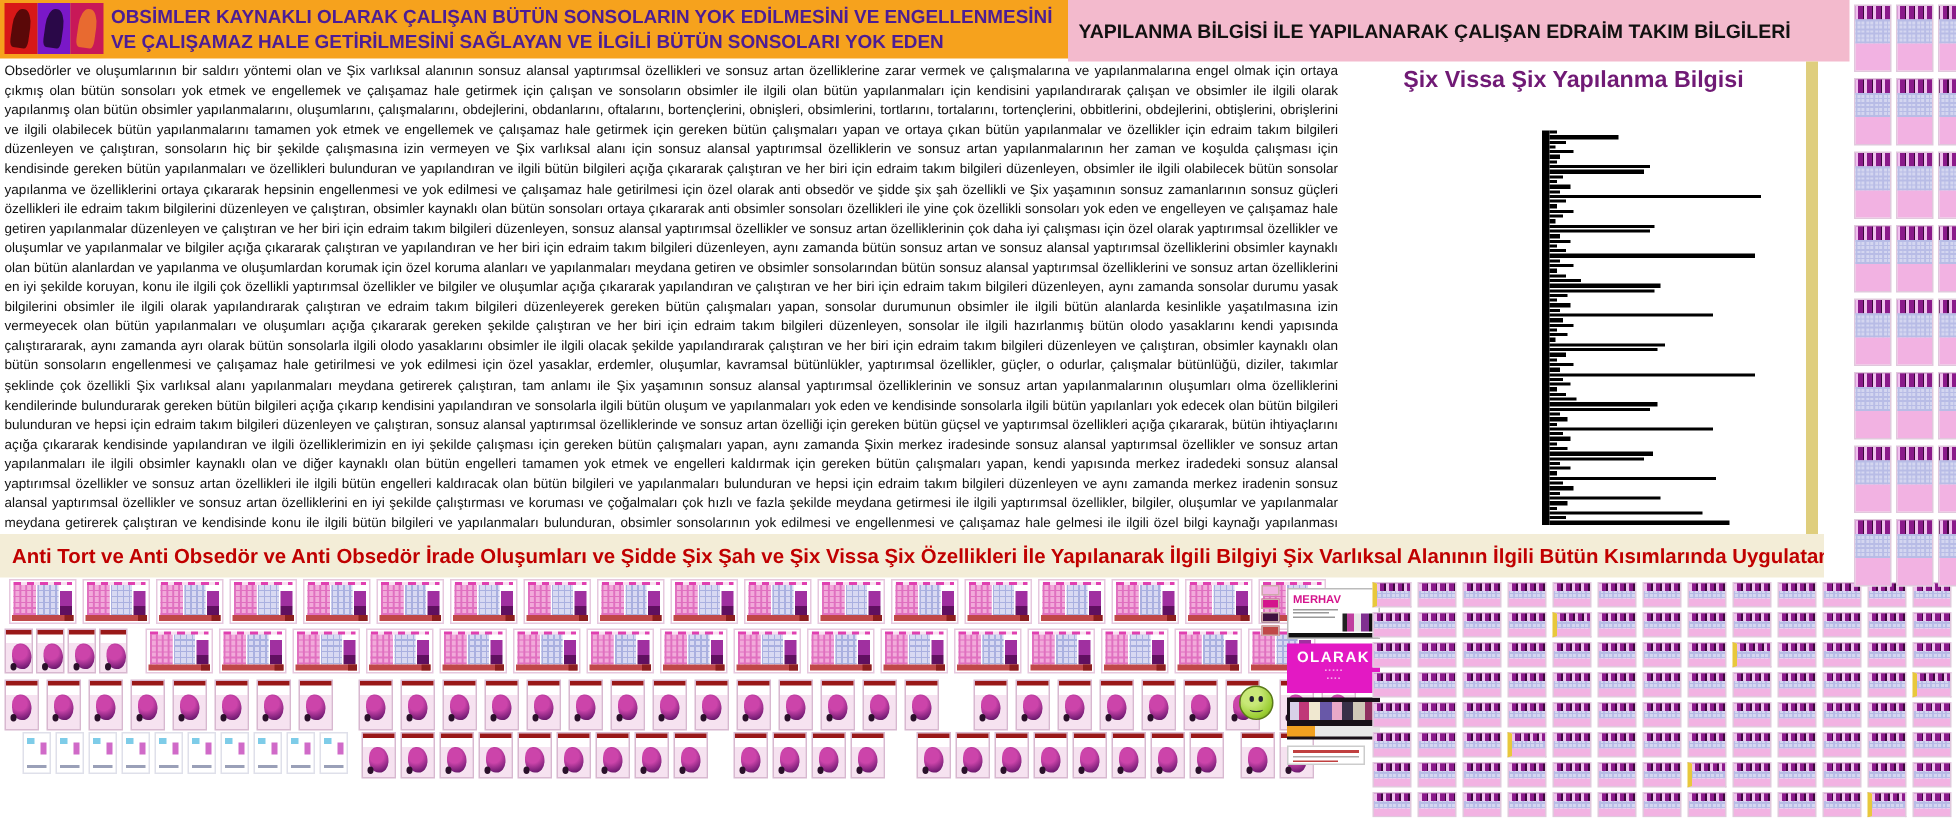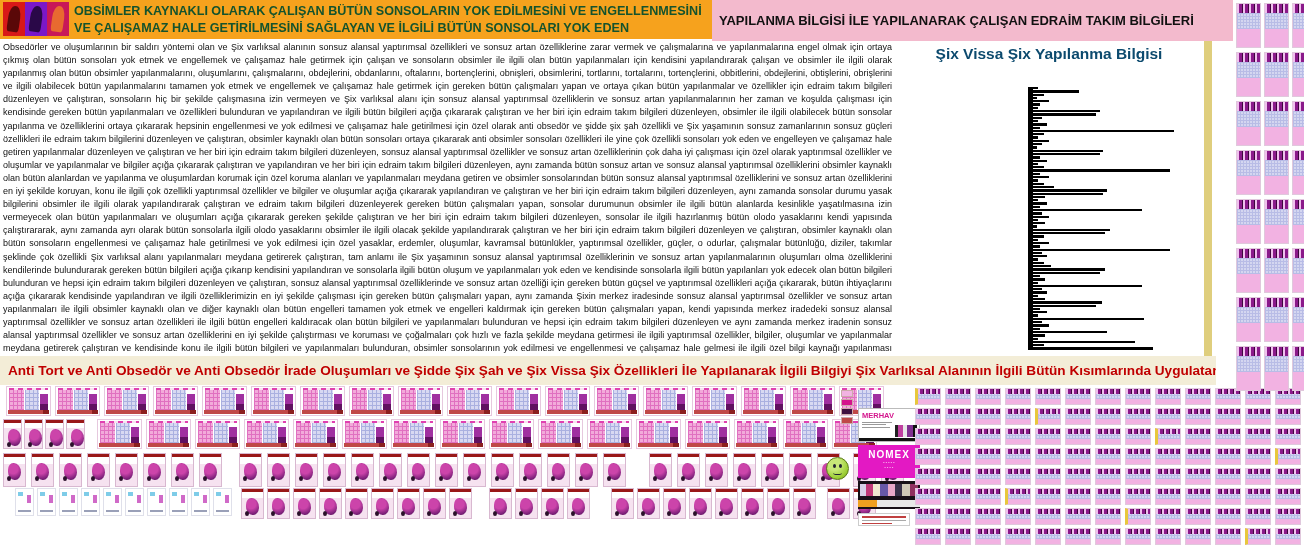--- a/index.html
+++ b/index.html
@@ -6,34 +6,34 @@
   #page{position:relative;width:1304px;height:545px;overflow:hidden;
         font-family:"Liberation Sans",sans-serif;background:#ffffff;}
 
   
   #hdr-left{position:absolute;left:0;top:0;width:712px;height:39px;background:#f6a21d;}
   #popart{position:absolute;left:3px;top:2px;width:66px;height:34px;display:flex;}
   .pop-tile{width:22px;height:34px;position:relative;overflow:hidden;}
   .pop-fig{position:absolute;left:5px;top:4px;width:12px;height:26px;border-radius:45% 45% 20% 20%;
            transform:rotate(8deg);}
   #hdr-left-title{position:absolute;left:74px;top:3px;width:634px;height:34px;
-        font-size:12.6px;font-weight:bold;color:#14532d;line-height:16.5px;}
+        font-size:12.6px;font-weight:bold;color:#4c1d95;line-height:16.5px;}
   #hdr-right{position:absolute;left:712px;top:0;width:521px;height:41px;background:#f3bacd;
         display:flex;align-items:center;white-space:nowrap;overflow:hidden;}
   #hdr-right .big{font-size:27px;font-weight:bold;color:#111;letter-spacing:0px;padding-left:12px;}
   #hdr-right .small{font-size:13px;font-weight:bold;color:#111;padding-left:7px;}
 
   
   #bodytext{position:absolute;left:3px;top:41px;width:1203px;
         font-size:9px;line-height:13.1px;color:#111;text-align:justify;}
   #chart-spacer{float:right;width:314px;height:316px;}
 
   
   #chartbox{position:absolute;left:892px;top:44px;width:314px;height:312px;}
-  #chart-title{font-size:15.5px;font-weight:bold;color:#0c4a6e;text-align:center;margin-top:1px;}
+  #chart-title{font-size:15.5px;font-weight:bold;color:#701a75;text-align:center;margin-top:1px;}
   #chart-bars{margin-top:24px;margin-left:136px;border-left:5px solid #000;}
   .cbar{background:#000;height:2.3px;margin-bottom:1px;}
 
   
   #ystrip{position:absolute;left:1204px;top:41px;width:8px;height:315px;background:#dfce7d;}
   #subtitle{position:absolute;left:0;top:356px;width:1216px;height:29px;background:#f3edd7;
         font-size:13.6px;font-weight:bold;color:#c00000;line-height:29px;padding-left:8px;
         box-sizing:border-box;white-space:nowrap;overflow:hidden;}
 
   
@@ -79,21 +79,21 @@
   .sbcard .pc-speckle{flex:1.0;}
   .sbcard .pc-body{flex:1.1;}
   .yellow-edge{border-left:3px solid #e8c83c;}
 
   #br-grid{position:absolute;left:915px;top:388px;display:grid;
         grid-template-columns:repeat(13,26px);grid-auto-rows:17px;column-gap:4px;row-gap:3px;}
   #sidebar{position:absolute;left:1236px;top:3px;display:grid;
         grid-template-columns:repeat(3,25px);grid-auto-rows:45px;column-gap:3px;row-gap:4px;}
 
   
-  #merhav-col{position:absolute;left:858px;top:408px;width:62px;}
+  #merhav-col{position:absolute;left:858px;top:392px;width:62px;}
   #merhav-card{width:62px;height:34px;background:#fff;border:1px solid #bbb;position:relative;box-sizing:border-box;}
   #merhav-label{font-size:7.5px;font-weight:bold;color:#d4148c;padding:2px 0 0 3px;}
   .tinyline{height:1px;background:#999;margin:1.5px 3px 0 3px;}
   #merhav-collage{position:absolute;right:2px;bottom:4px;width:22px;height:12px;
         background:linear-gradient(90deg,#222 0 15%,#c040a0 15% 35%,#e8e8e8 35% 55%,#803090 55% 80%,#101010 80% 100%);}
   #merhav-strip{position:absolute;left:0;right:0;bottom:0;height:3px;background:#111;}
   #nomex-card{width:62px;height:33px;background:#e319c3;margin-top:3px;position:relative;text-align:center;}
   #nomex-label{font-size:10px;font-weight:bold;color:#fff;padding-top:4px;letter-spacing:1px;}
   #nomex-sub{font-size:4px;color:#f8b8ee;line-height:5px;}
   #collage-card{width:62px;height:28px;background:#181018;margin-top:3px;position:relative;}
@@ -822,21 +822,21 @@
   <div id="merhav-col">
     <div id="merhav-card">
       <div id="merhav-label">MERHAV</div>
       <div class="tinyline" style="width:30px;"></div>
       <div class="tinyline" style="width:24px;"></div>
       <div class="tinyline" style="width:28px;"></div>
       <div id="merhav-collage"></div>
       <div id="merhav-strip"></div>
     </div>
     <div id="nomex-card">
-      <div id="nomex-label">NOMEX</div>
+      <div id="nomex-label">OLARAK</div>
       <div id="nomex-sub">▪ ▪ ▪ ▪ ▪<br>▪ ▪ ▪ ▪</div>
     </div>
     <div id="collage-card">
       <div id="collage-strip"></div>
       <div id="collage-band"></div>
     </div>
     <div id="white-card">
       <div class="redline"></div>
       <div class="grayline"></div>
       <div class="redline" style="width:30px;"></div>

